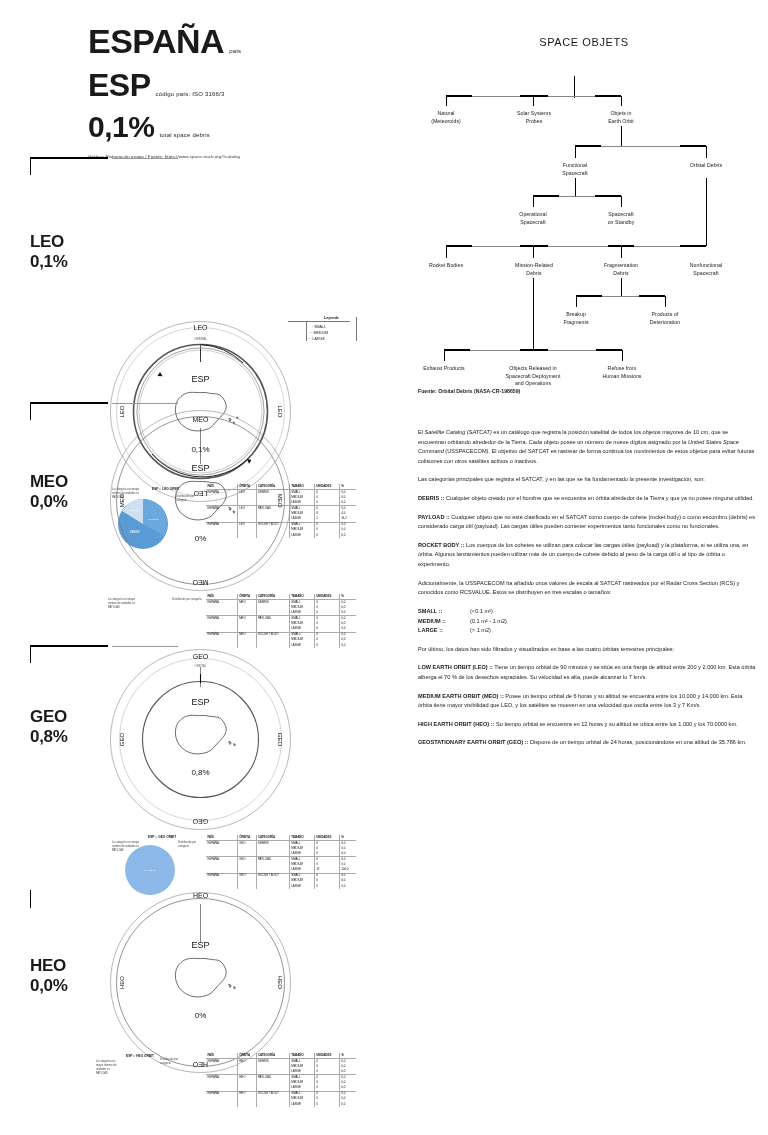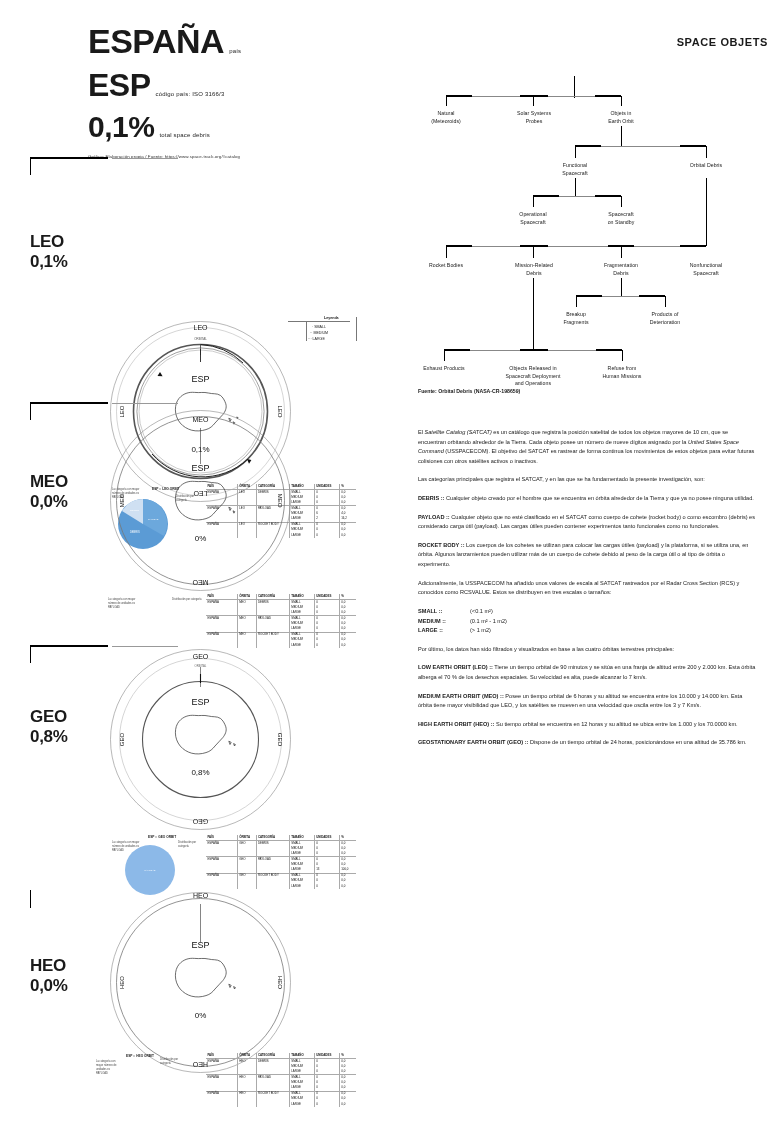--- a/index.html
+++ b/index.html
@@ -56,22 +56,22 @@
   .dtable .vcol { border-left:0.4px solid #aaa; }
   .dtable tr.grp td { border-top:0.4px solid #aaa; }
   .dtable thead tr th { border-bottom:0.4px solid #aaa; }
 
   .pie-wrap { position:absolute; }
   .pie-title { position:absolute; font-size:3.2px; font-weight:bold; white-space:nowrap; }
   .pie-note { position:absolute; font-size:2.6px; color:#444; line-height:1.5; }
 
   
   .right-col { position:absolute; left:400px; top:0; width:368px; height:1135px; }
-  .diagram-title { position:absolute; left:0; right:0; top:36px; text-align:right;
-                   font-size:11px; font-weight:bold; letter-spacing:0.6px; }
+  .diagram-title { position:absolute; left:0; right:0; top:36px; text-align:center;
+                   font-size:11px; font-weight:normal; letter-spacing:0.6px; }
   .diagram { position:absolute; left:0; top:50px; width:368px; height:340px; }
   .node { position:absolute; font-size:5.2px; line-height:1.45; text-align:center;
           letter-spacing:0.05px; }
   .conn-v { position:absolute; width:0.7px; background:#000; }
   .conn-h-thin { position:absolute; height:0.7px; background:#888; }
   .conn-h-thick { position:absolute; height:2.1px; background:#000; }
 
   .src-note { position:absolute; left:18px; top:388px; font-size:5.2px; font-weight:bold; }
 
   .body-text { position:absolute; left:18px; top:428px; width:338px;

